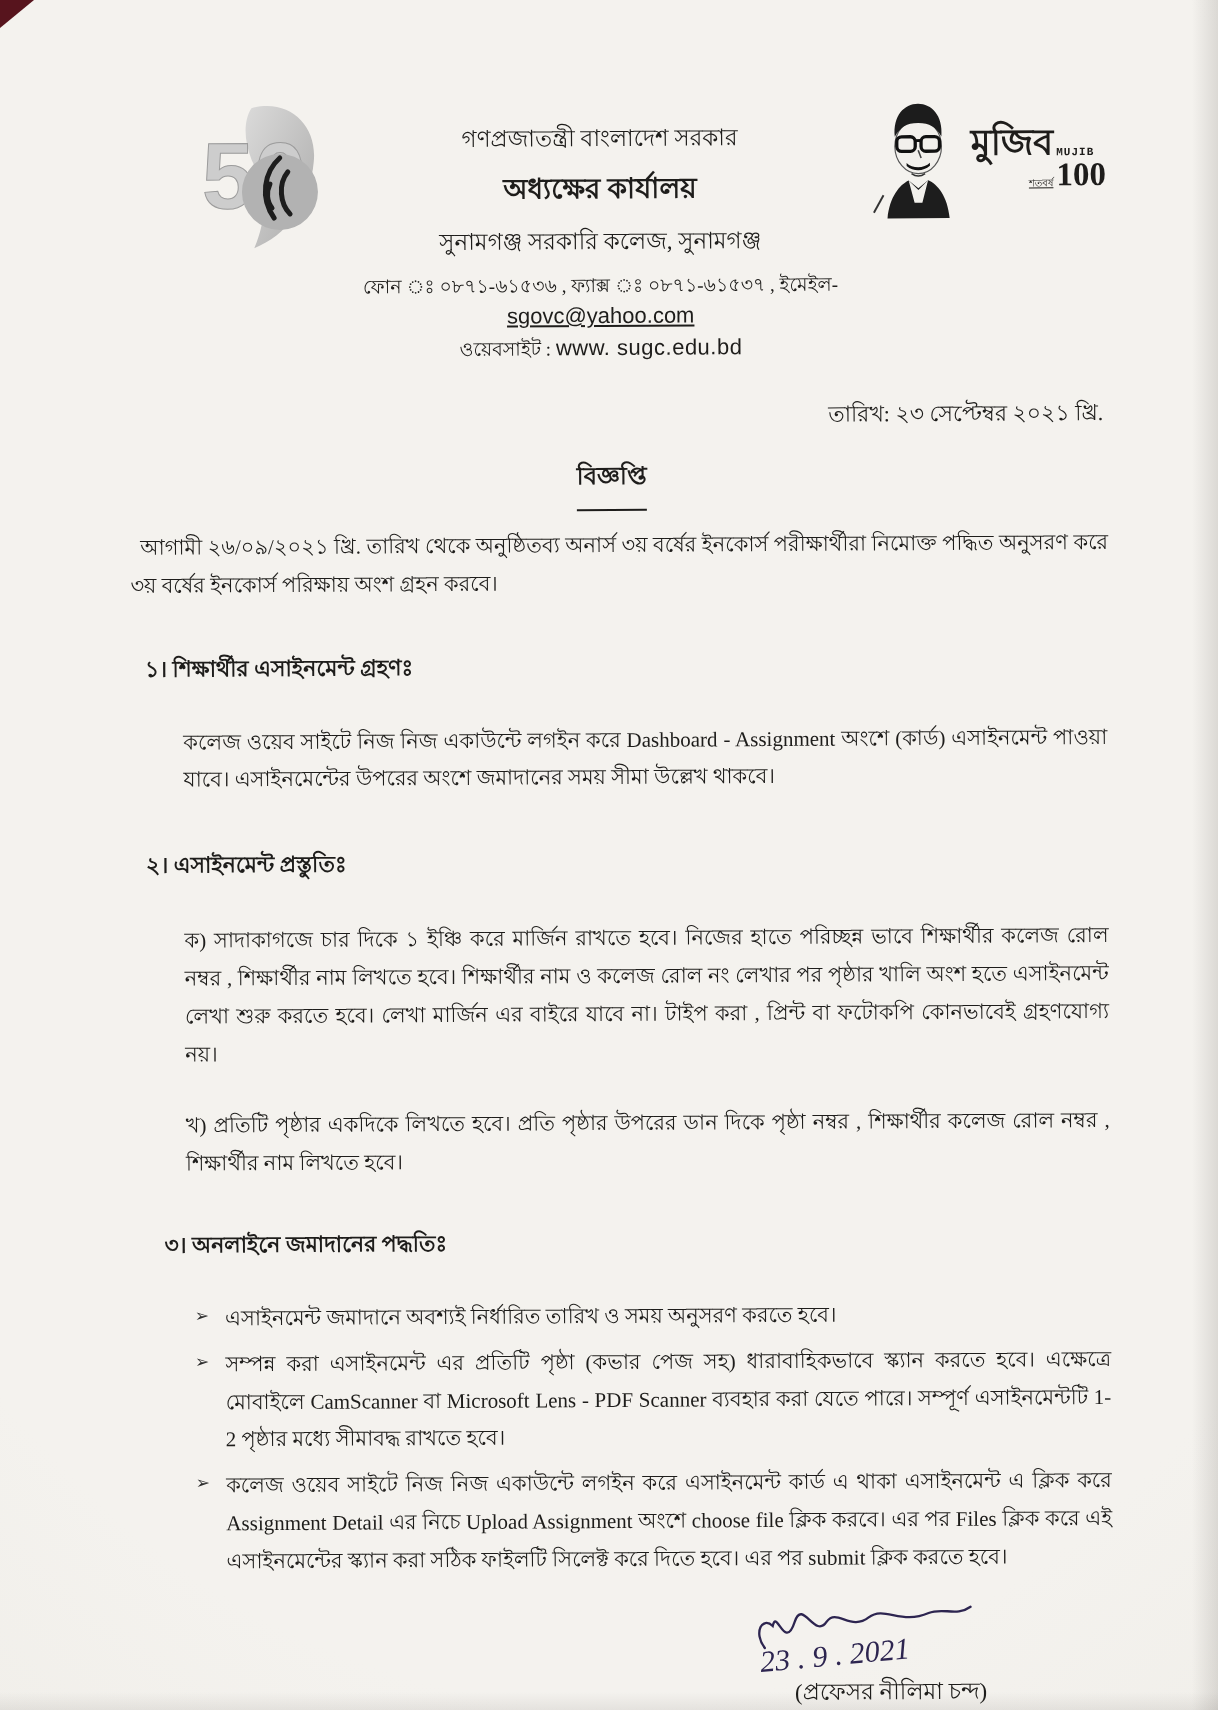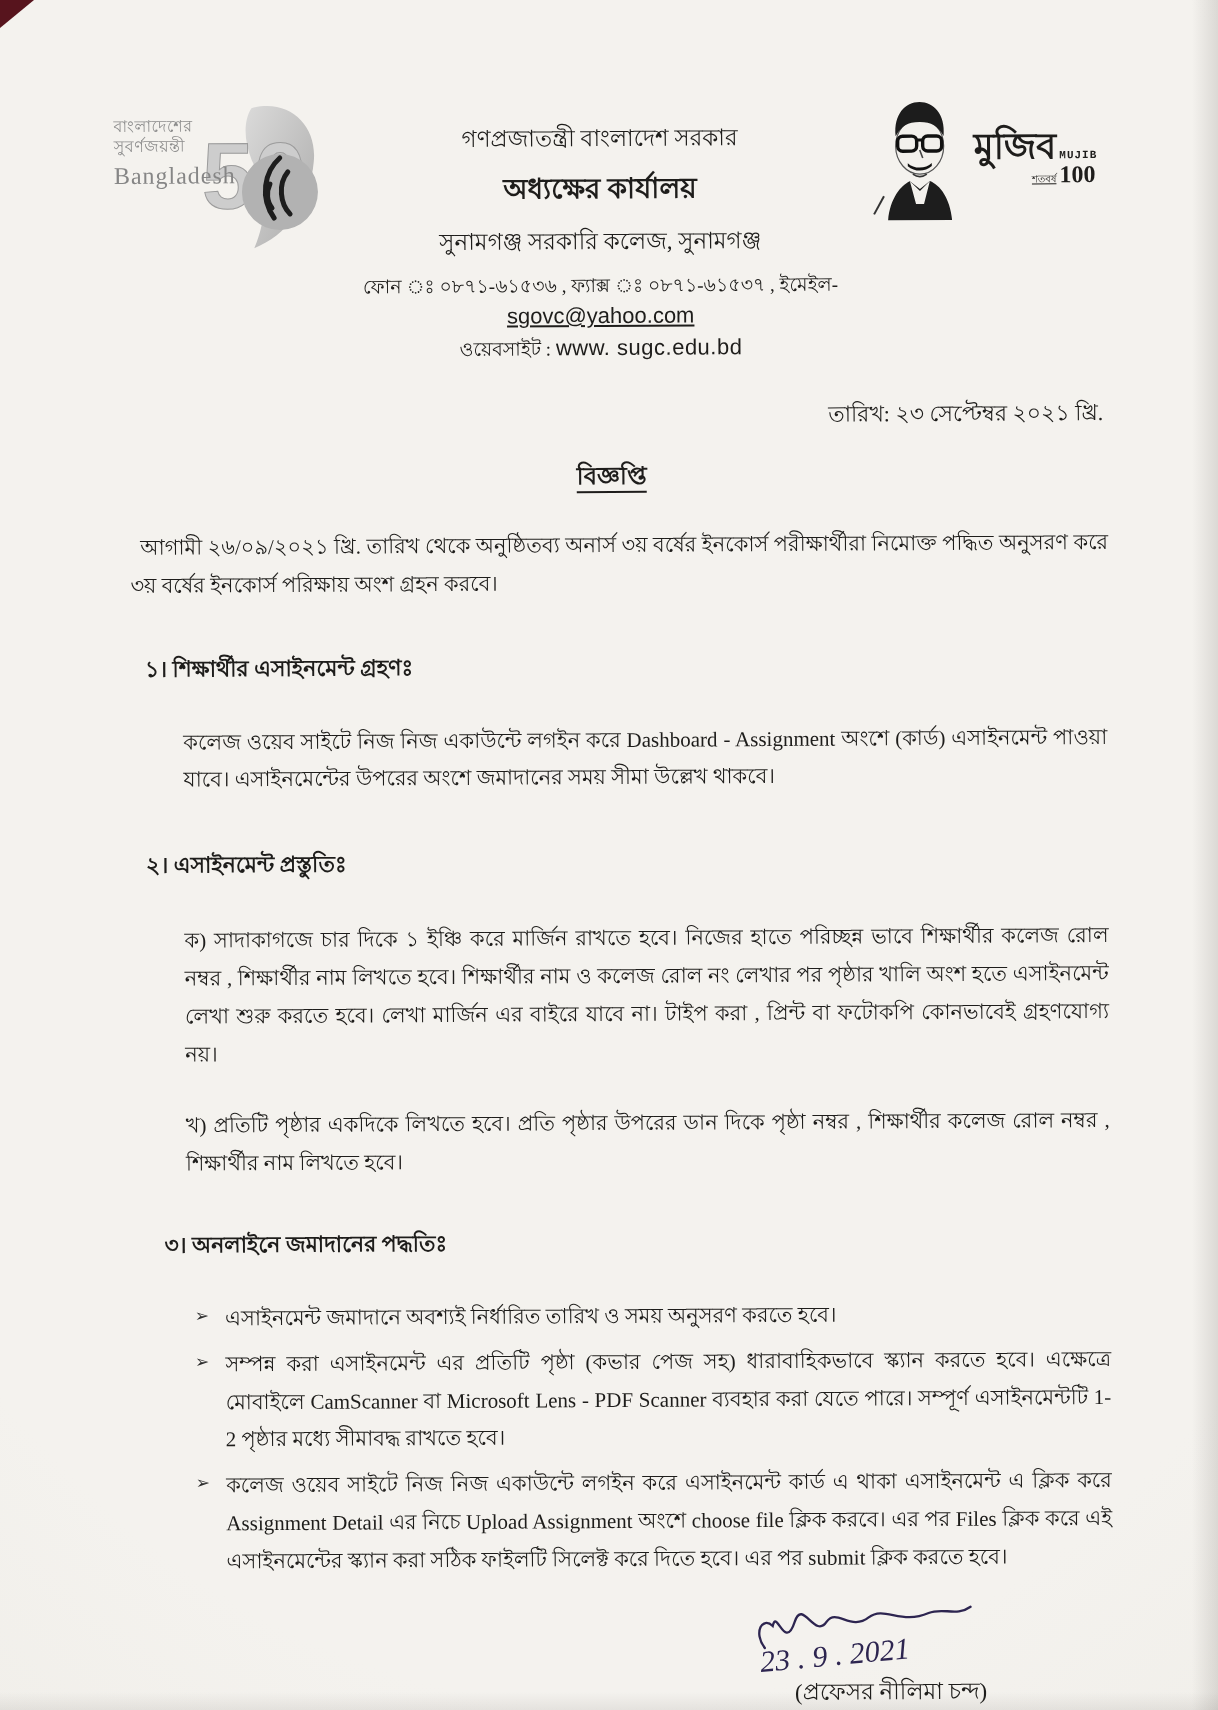--- a/index.html
+++ b/index.html
@@ -36,26 +36,26 @@
   .h-contact{font-size:19px;margin-top:9px;}
   .h-email{font-size:22px;text-decoration:underline;font-family:"Liberation Sans","DejaVu Sans",sans-serif;}
   .h-web{font-size:19px;margin-top:5px;}
   .h-web-url{font-size:22px;font-family:"Liberation Sans","DejaVu Sans",sans-serif;letter-spacing:.5px;}
 
   .logo-right{width:238px;flex:none;display:flex;align-items:center;gap:2px;margin-top:2px;}
   .mujib-text{display:grid;grid-template-columns:auto auto;column-gap:3px;row-gap:0;align-items:end;}
   .mujib-text .bn-big{font-size:36px;font-weight:bold;line-height:1;}
   .mujib-text .en-small{font-size:11px;font-weight:bold;letter-spacing:1px;line-height:1.4;font-family:Liberation Mono, monospace;}
   .mujib-text .bn-small{font-size:10px;justify-self:end;line-height:1.1;text-decoration:underline;}
-  .mujib-text .num-big{font-size:24px;font-weight:bold;line-height:.85;}
+  .mujib-text .num-big{font-size:33px;font-weight:bold;line-height:.85;}
 
   
   .date-line{text-align:right;font-size:22px;margin-top:32px;padding-right:4px;}
   .doc-title{text-align:center;font-size:24px;font-weight:bold;margin-top:22px;}
-  .doc-title span{border-bottom:2px solid #1e1d1b;padding-bottom:2px;}
+  .doc-title span{border-bottom:2px solid #1e1d1b;padding-bottom:20px;}
   .para{font-size:21px;line-height:1.8;text-align:justify;}
   .intro{margin-top:30px;margin-left:14px;text-indent:10px;}
   .sec-heading{font-size:22px;font-weight:bold;}
   .s1h{margin-top:46px;margin-left:28px;}
   .s1b{margin-top:36px;margin-left:66px;margin-right:2px;}
   .s2h{margin-top:48px;margin-left:28px;}
   .s2a{margin-top:38px;margin-left:66px;margin-right:2px;}
   .s2b{margin-top:34px;margin-left:66px;margin-right:2px;}
   .s3h{margin-top:44px;margin-left:44px;}
   .bullets{margin-top:36px;margin-left:74px;margin-right:2px;}
@@ -84,25 +84,20 @@
             <linearGradient id="lg1" x1="0" y1="0" x2="1" y2="1">
               <stop offset="0" stop-color="#d6d6d6"></stop>
                 <stop offset="1" stop-color="#9f9f9f"></stop>
             </linearGradient>
           </defs>
           <path d="M58,8 C96,-2 124,26 120,62 C116,104 92,136 60,148 C74,116 72,88 58,60 C50,40 50,20 58,8 Z" fill="url(#lg1)" opacity="0.85"></path>
           <text x="8" y="108" font-size="94" font-weight="bold" fill="#cdcdcd" stroke="#9c9c9c" stroke-width="1" font-family="Liberation Sans, DejaVu Sans, sans-serif">50</text>
           <circle cx="86" cy="92" r="38" fill="#b2b2b2"></circle>
           <path d="M86,58 C70,72 66,98 80,118 M94,72 C84,84 86,104 96,114 M76,84 C72,92 73,102 78,108" stroke="#1d1d1d" stroke-width="5" fill="none" stroke-linecap="round"></path>
         </svg>
-        <div class="txt">
-          <div class="bn">বাংলাদেশের</div>
-          <div class="bn">সুবর্ণজয়ন্তী</div>
-          <div class="en">Bangladesh</div>
-        </div>
       </div>
 
       <div class="header-center">
         <div class="h-gov">গণপ্রজাতন্ত্রী বাংলাদেশ সরকার</div>
         <div class="h-office">অধ্যক্ষের কার্যালয়</div>
         <div class="h-college">সুনামগঞ্জ সরকারি কলেজ,  সুনামগঞ্জ</div>
         <div class="h-contact"><span>ফোন ঃ ০৮৭১-৬১৫৩৬ , ফ্যাক্স ঃ ০৮৭১-৬১৫৩৭ ,  ইমেইল- </span><span class="h-email">sgovc@yahoo.com</span></div>
         <div class="h-web"><span>ওয়েবসাইট : </span><span class="h-web-url">www. sugc.edu.bd</span></div>
       </div>
 

